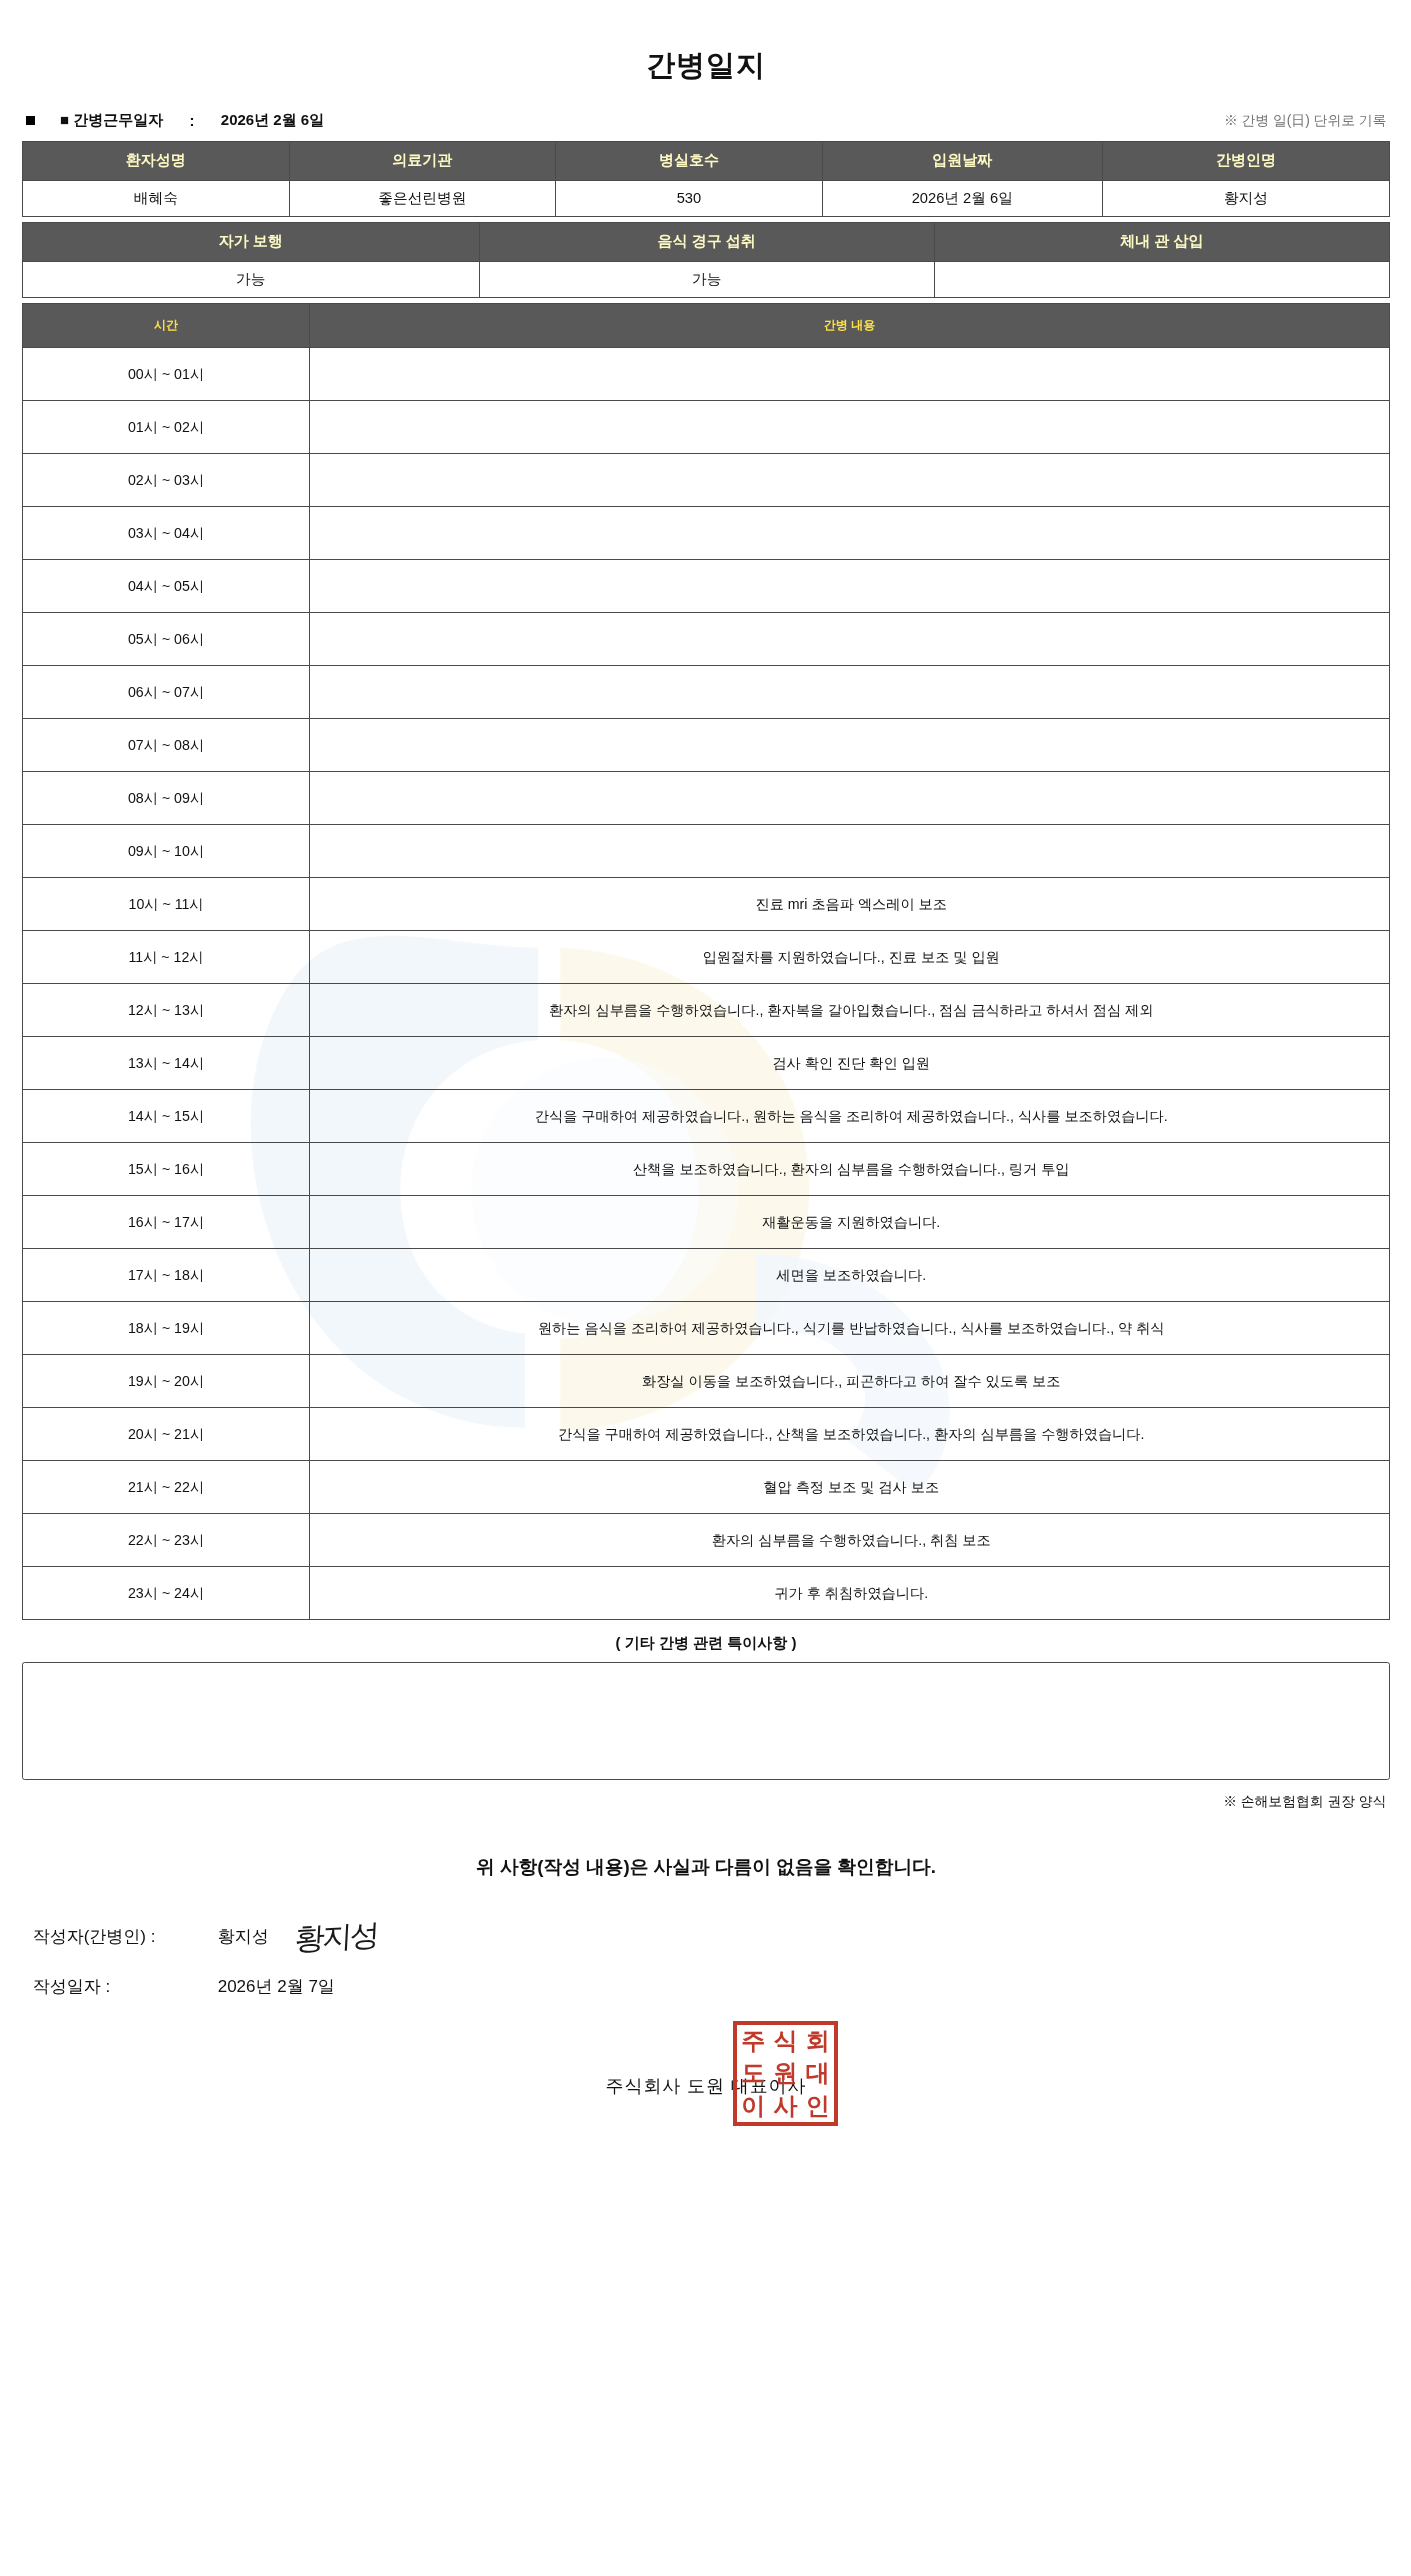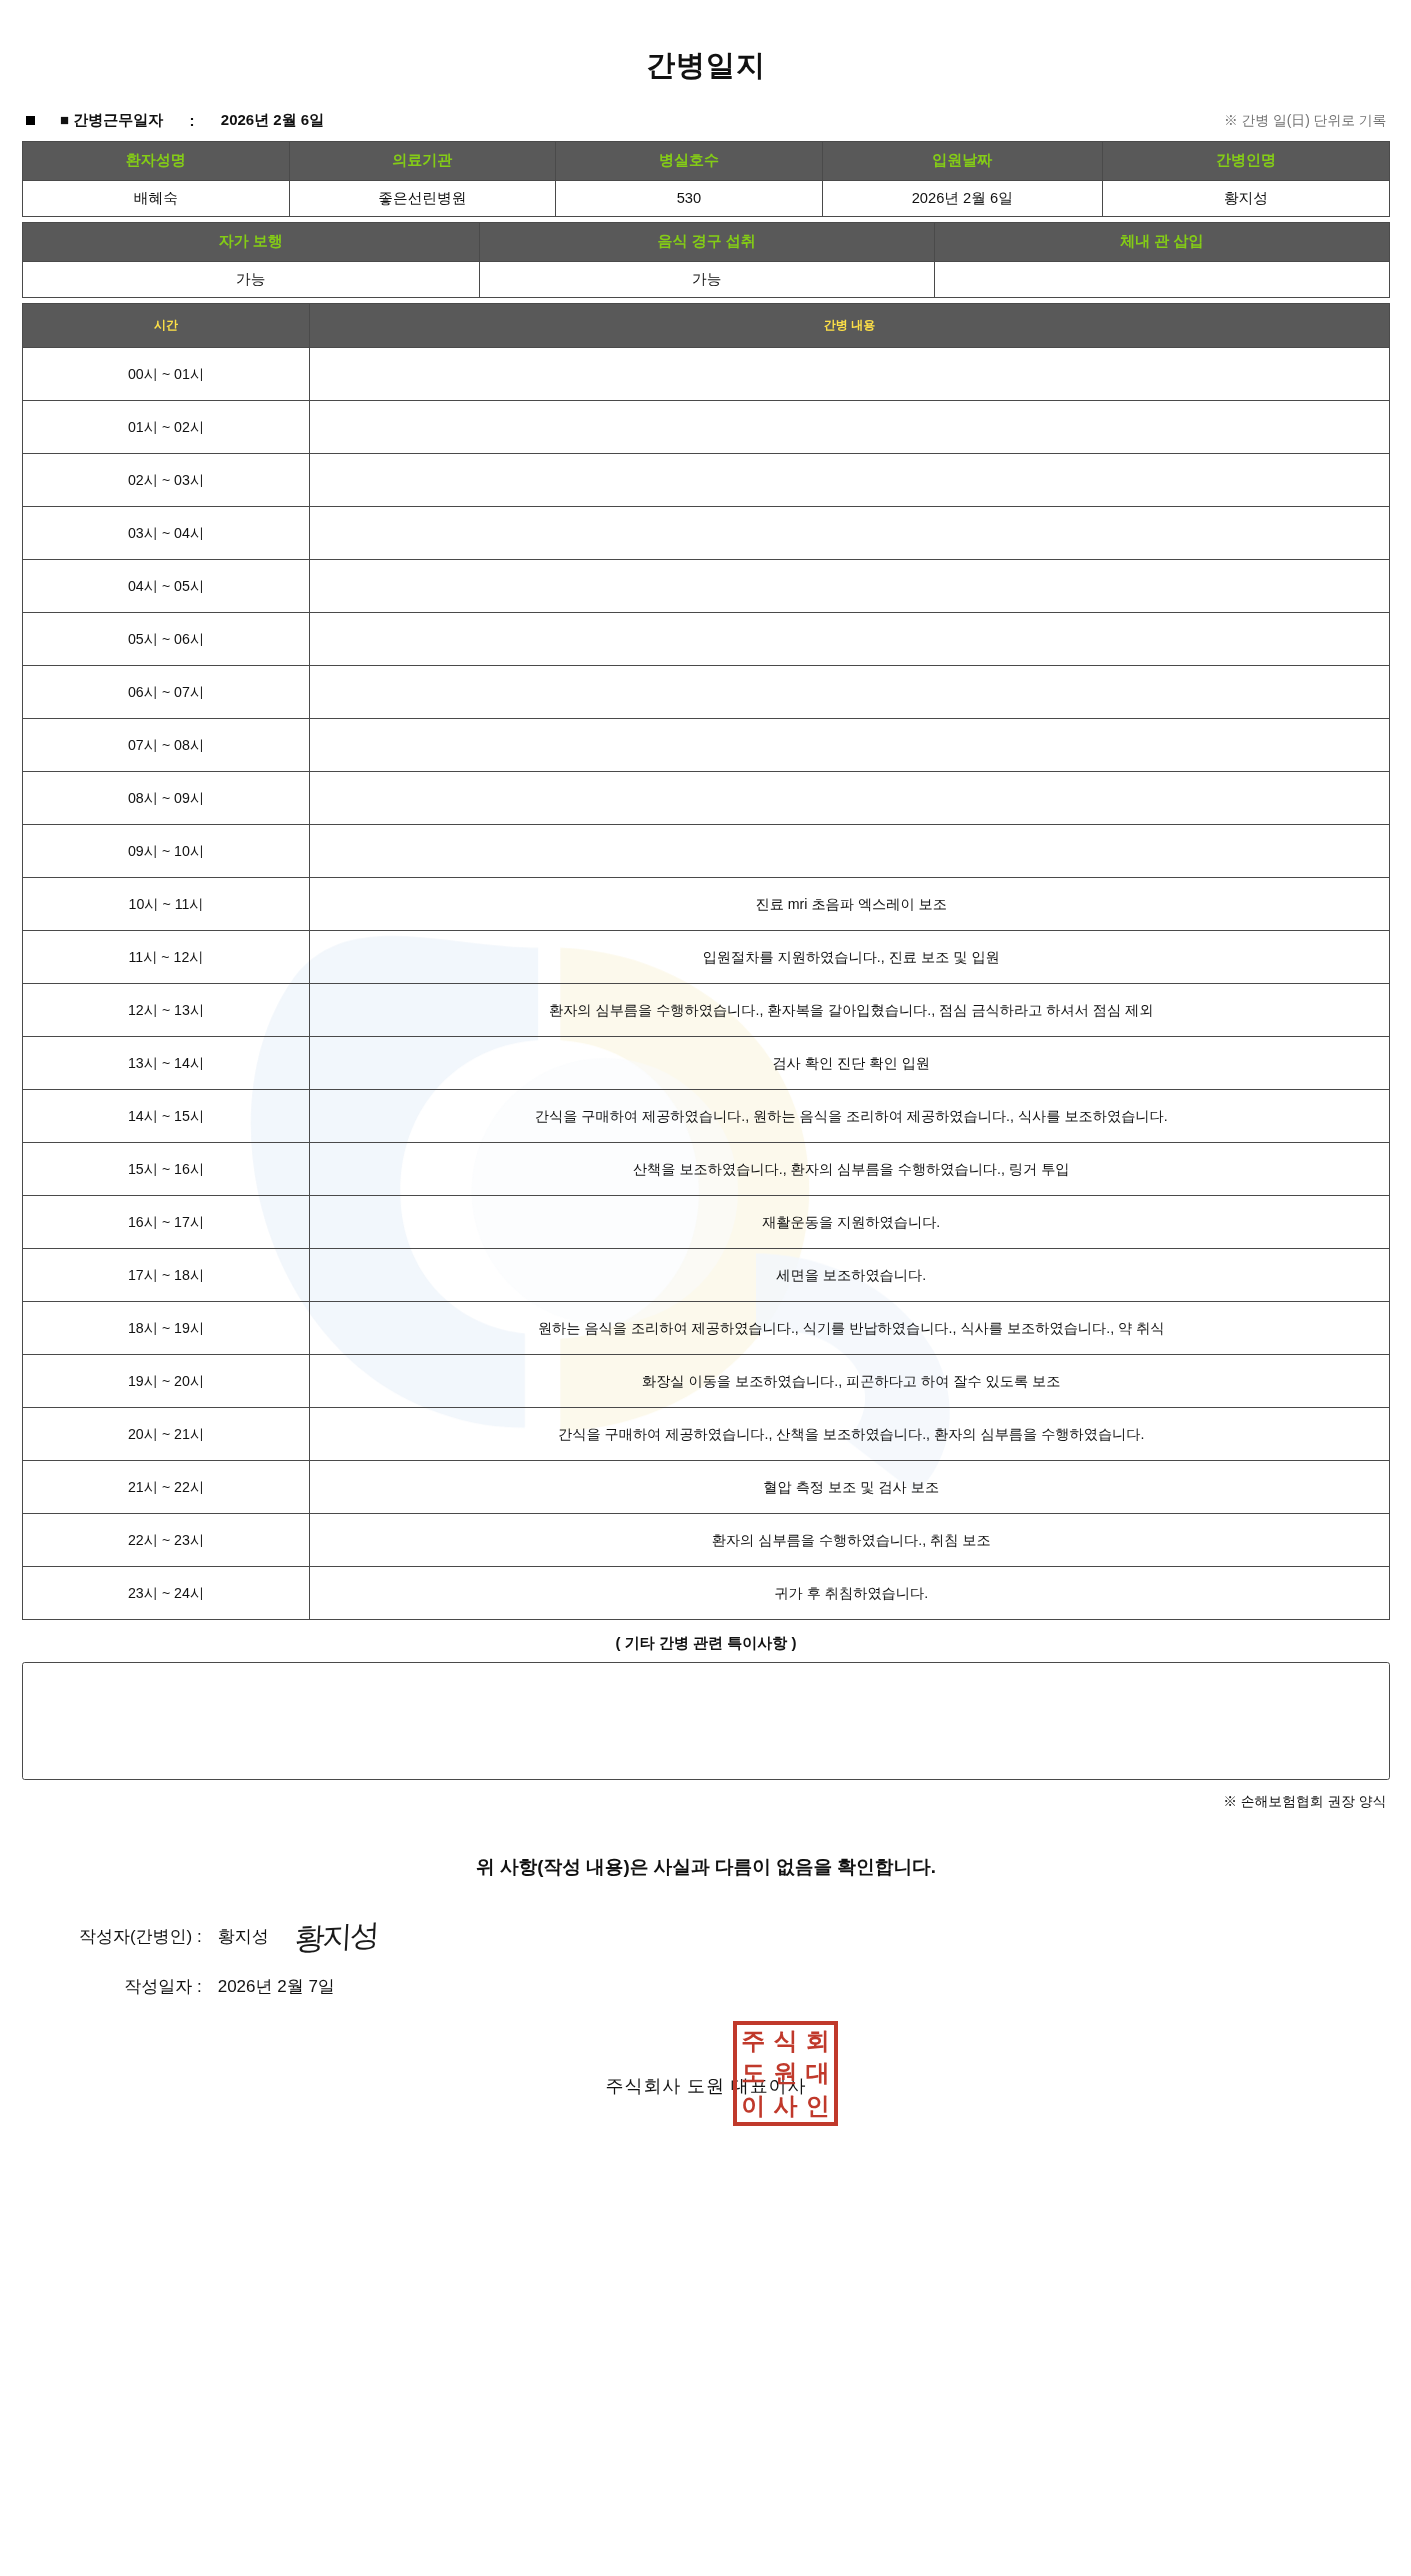--- a/index.html
+++ b/index.html
@@ -85,21 +85,21 @@
     border: 0.9px solid #4a4a4a;
     text-align: center;
     font-size: 14.7px;
     height: 36px;
     padding: 3.6px 5.3px;
     box-sizing: border-box;
     background-clip: padding-box;
   }
   table.grid th {
     background: #595959;
-    color: #84cc16;
+    color: #fef9c3;
     font-weight: bold;
     height: 39px;
     font-size: 15px;
   }
   table.grid td {
     background: rgba(255,255,255,0.0);
   }
 
   
   table.hours {
@@ -153,21 +153,20 @@
   .confirm-line {
     text-align: center;
     font-weight: bold;
     font-size: 18.7px;
     padding: 43px 0 32px 0;
   }
 
   .sign-block {
     padding-left: 10.7px;
     font-size: 17px;
-    text-align: right;
   }
   .sign-row {
     display: flex;
     align-items: center;
     height: 50px;
     gap: 16px;
   }
   .sign-row .label { min-width: 169px; }
   .sign-row .value { font-weight: normal; }
   .sig-mark {

